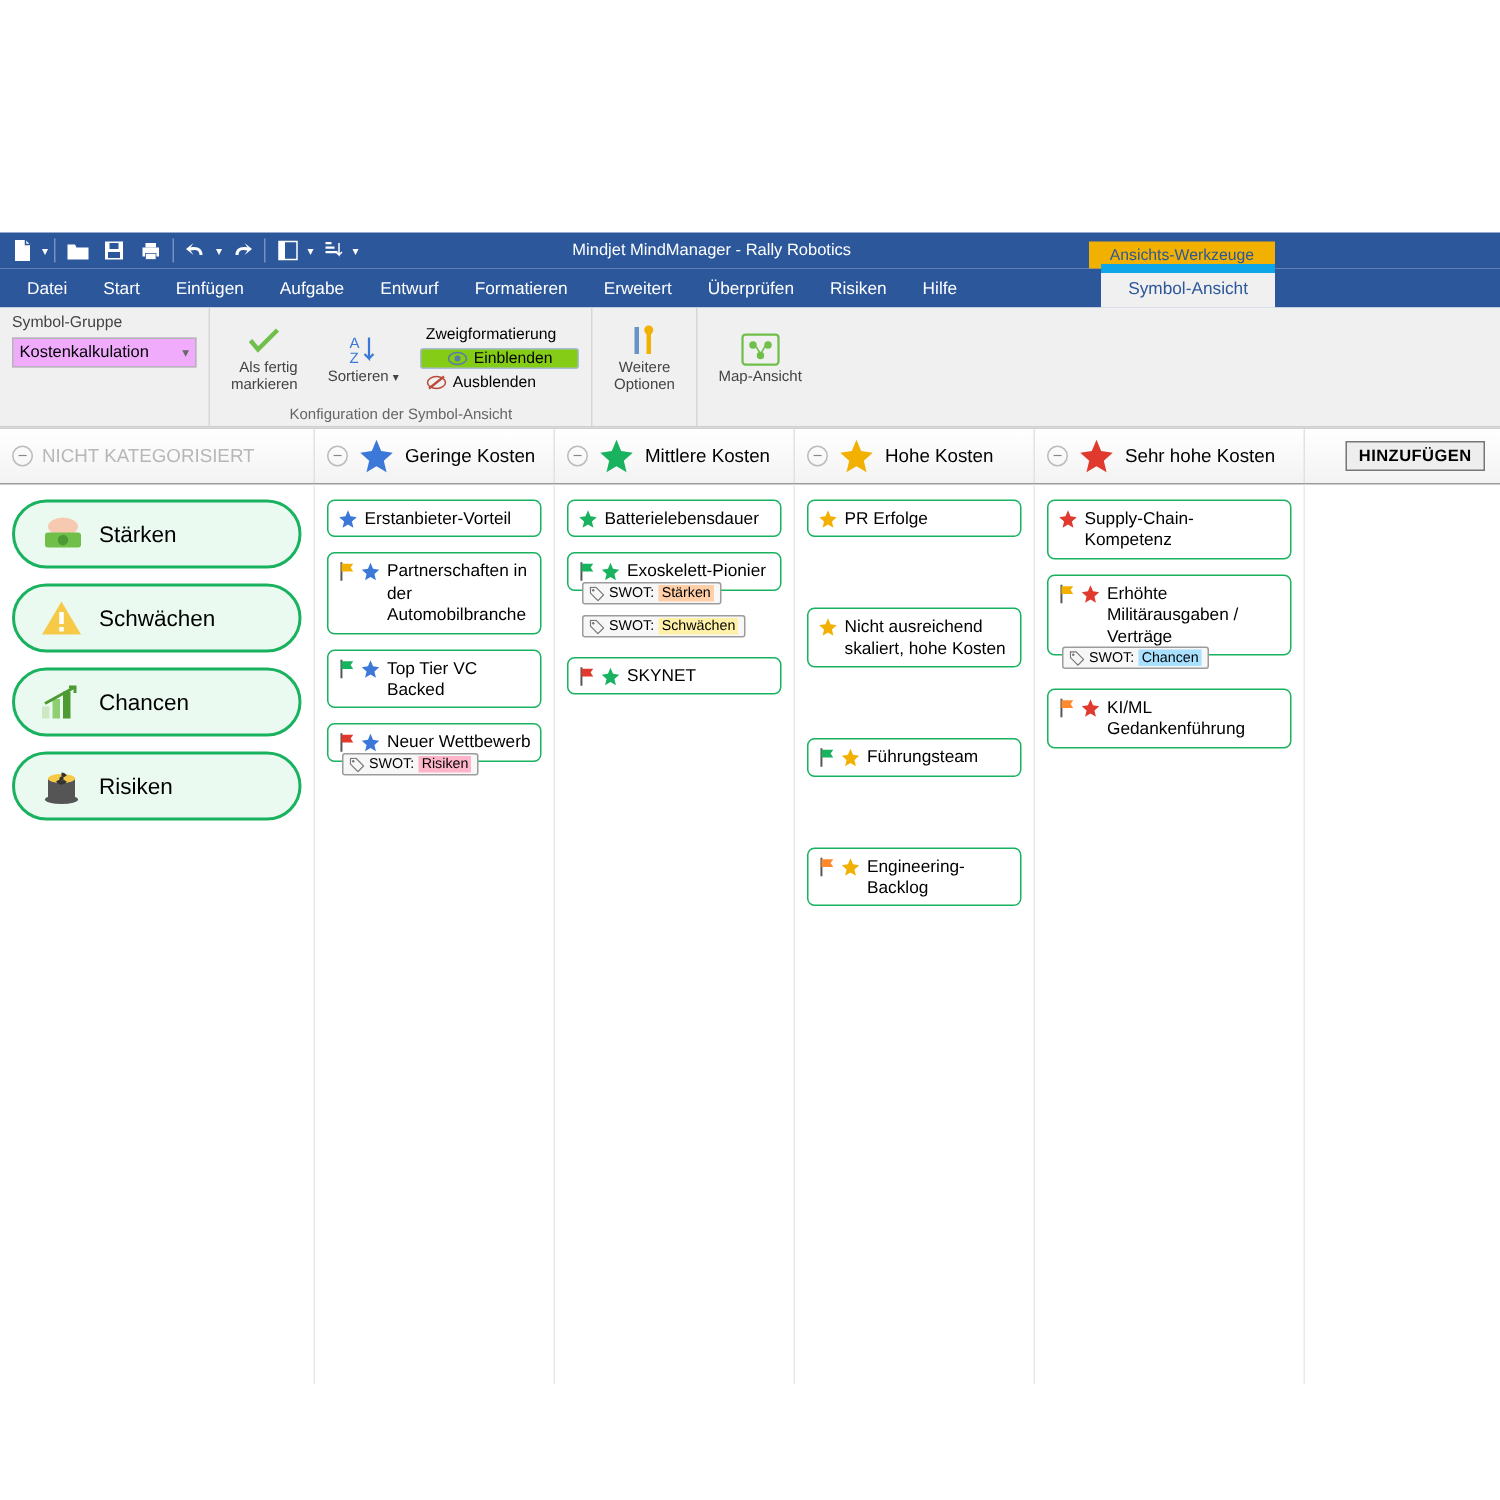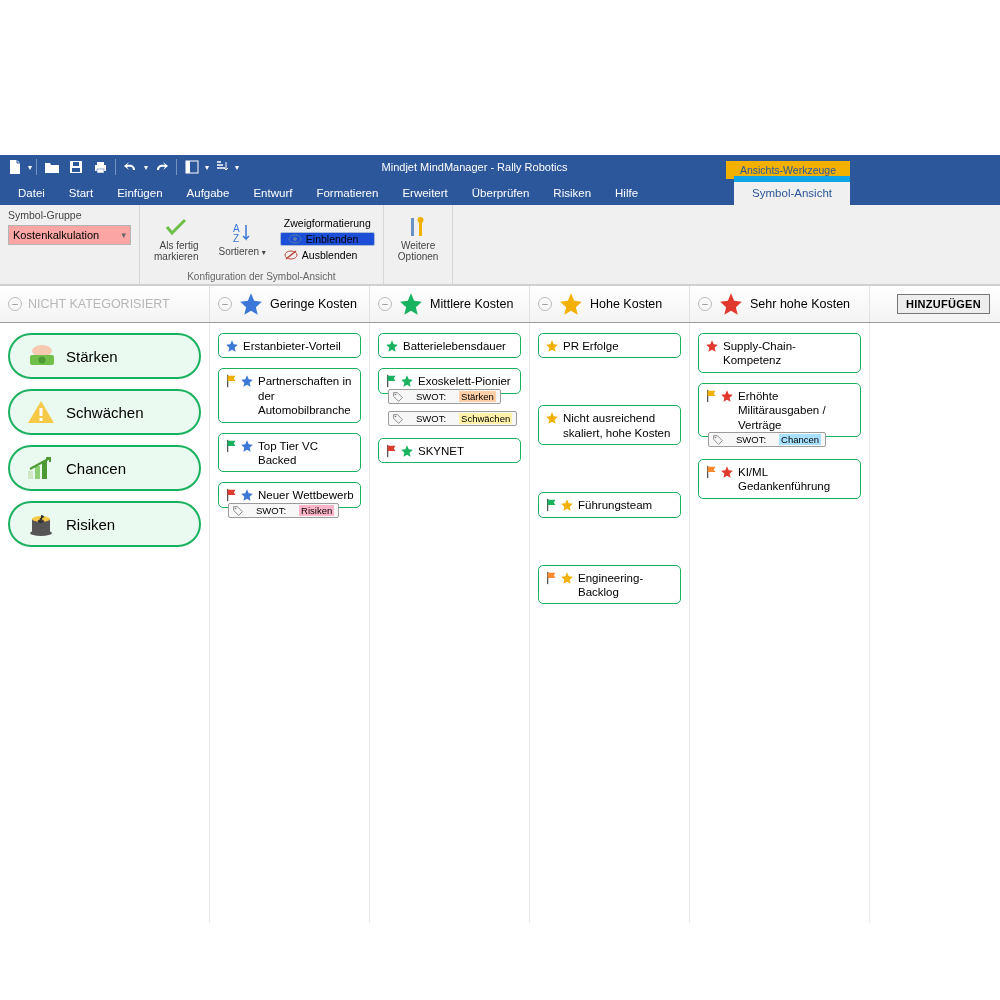--- a/index.html
+++ b/index.html
@@ -19,28 +19,28 @@
   .tabs { background: #2c579a; height: 26px; display: flex; align-items: flex-end; padding-left: 6px; font-size: 11.5px; }
   .tab { color: #fff; padding: 5px 12px 6px; cursor: pointer; }
   .context-tab { color: #2c579a; background: #f0f0f0; padding: 5px 18px 6px; font-size: 11.5px; border-top: 6px solid #0ea5e9; margin-left: auto; margin-right: 150px; }
 
   
   .ribbon { background: #f0f0f0; border-bottom: 1px solid #cfcfcf; height: 80px; display: flex; font-size: 11px; }
   .ribbon-group { border-right: 1px solid #d7d7d7; padding: 4px 8px 2px; display: flex; flex-direction: column; }
   .ribbon-group-row { display: flex; align-items: center; gap: 8px; flex: 1; }
   .ribbon-group-caption { text-align: center; font-size: 10px; color: #666; padding-top: 2px; }
   .ribbon-label { font-size: 10.5px; color: #444; }
-  .combo { display: flex; align-items: center; background: #fca5a5; border: 1px solid #b5b5b5; height: 20px; padding: 0 4px; font-size: 11px; min-width: 115px; justify-content: space-between; }
+  .combo { display: flex; align-items: center; background: #f0abfc; border: 1px solid #b5b5b5; height: 20px; padding: 0 4px; font-size: 11px; min-width: 115px; justify-content: space-between; }
   .combo .caret { font-size: 9px; color: #666; }
   .rbtn { display: flex; flex-direction: column; align-items: center; justify-content: center; gap: 2px; padding: 2px 6px; cursor: pointer; min-width: 48px; }
   .rbtn .ico { height: 22px; display: flex; align-items: center; justify-content: center; }
   .rbtn .lbl { font-size: 10px; color: #444; }
   .mini-row { display: flex; flex-direction: column; gap: 2px; }
   .mini-btn { display: flex; align-items: center; gap: 4px; font-size: 10.5px; padding: 1px 4px; cursor: pointer; }
-  .mini-btn.pressed { background: #1d4ed8; border: 1px solid #a9bcd6; border-radius: 2px; padding: 0 7px; }
+  .mini-btn.pressed { background: #84cc16; border: 1px solid #a9bcd6; border-radius: 2px; padding: 0 17px; }
 
   
   .board-header { display: flex; align-items: center; border-top: 1px solid #d0d0d0; border-bottom: 1px solid #9c9c9c; height: 38px; background: linear-gradient(#fff,#f3f3f3); font-size: 12.5px; }
   .col-head { display: flex; align-items: center; gap: 6px; padding: 0 8px; border-right: 1px solid #e2e2e2; height: 100%; }
   .col-head .collapse { width: 14px; height: 14px; border: 1px solid #bbb; border-radius: 7px; display: flex; align-items: center; justify-content: center; font-size: 11px; color: #888; line-height: 1; }
   .col-0 { width: 210px; color: #b7b7b7; font-weight: 500; }
   .col-1 { width: 160px; }
   .col-2 { width: 160px; }
   .col-3 { width: 160px; }
   .col-4 { width: 180px; }
@@ -58,21 +58,21 @@
   
   .pill { border: 2px solid #19b25f; border-radius: 999px; background: #eafaf0; display: flex; align-items: center; gap: 10px; padding: 8px 16px; font-size: 15px; }
   .pill .picon { width: 30px; height: 26px; display: flex; align-items: center; justify-content: center; }
   .float-topic { border: 1px solid #9c9c9c; padding: 8px 10px; font-size: 13.5px; width: 140px; text-align: center; letter-spacing: .4px; }
 
   
   .card { border: 1.5px solid #19b25f; border-radius: 5px; background: #fff; padding: 4px 6px; font-size: 11.5px; display: flex; align-items: flex-start; gap: 4px; line-height: 1.25; }
   .card .ci { display: flex; gap: 1px; flex-shrink: 0; padding-top: 1px; }
   .card .txt { padding-top: 1px; }
   .tag-wrap { margin-top: -6px; margin-left: 10px; }
-  .swot-tag { display: inline-flex; align-items: center; gap: 13px; border: 1px solid #9c9c9c; background: #f7f7f7; font-size: 9.5px; padding: 1px 4px; border-radius: 2px; }
+  .swot-tag { display: inline-flex; align-items: center; gap: 3px; border: 1px solid #9c9c9c; background: #f7f7f7; font-size: 9.5px; padding: 1px 4px; border-radius: 2px; }
   .swot-tag .tval { padding: 0 2px; }
   .tval.starken { background: #ffcfa8; }
   .tval.schwachen { background: #fff2a8; }
   .tval.chancen { background: #a8e0ff; }
   .tval.risiken { background: #ffb5c9; }
 
   
   svg { display: block; }
 </style>
 </head>
@@ -224,20 +224,37 @@
                 <circle cx="12.5" cy="4" r="3" fill="#f2b100"></circle>
               </svg>
             </div>
           <div class="lbl" style="white-space:pre-line;text-align:center">Weitere
 Optionen</div>
         </div>
       </div>
       <div class="ribbon-group-caption">&nbsp;</div>
     </div>
 
+    <div class="ribbon-group" style="border-right:none">
+      <div class="ribbon-group-row">
+        <div class="rbtn">
+          <div class="ico">
+              <svg width="26" height="22">
+                <rect x="1" y="1" width="24" height="20" rx="2" fill="none" stroke="#6fbf4a" stroke-width="1.5"></rect>
+                <circle cx="8" cy="8" r="2.5" fill="#6fbf4a"></circle>
+                <circle cx="18" cy="8" r="2.5" fill="#6fbf4a"></circle>
+                <circle cx="13" cy="15" r="2.5" fill="#6fbf4a"></circle>
+                <path d="M10 9l3 5M16 9l-3 5" stroke="#6fbf4a"></path>
+              </svg>
+            </div>
+          <div class="lbl">Map-Ansicht</div>
+        </div>
+      </div>
+      <div class="ribbon-group-caption">&nbsp;</div>
+    </div>
   </div>
 
   <div class="board-header">
     <div class="col-head col-0">
       <span class="collapse">−</span>
       <span>NICHT KATEGORISIERT</span>
     </div>
   <div class="col-head col-1">
         <span class="collapse">−</span>
         <svg width="26" height="26" viewBox="0 0 24 24">

